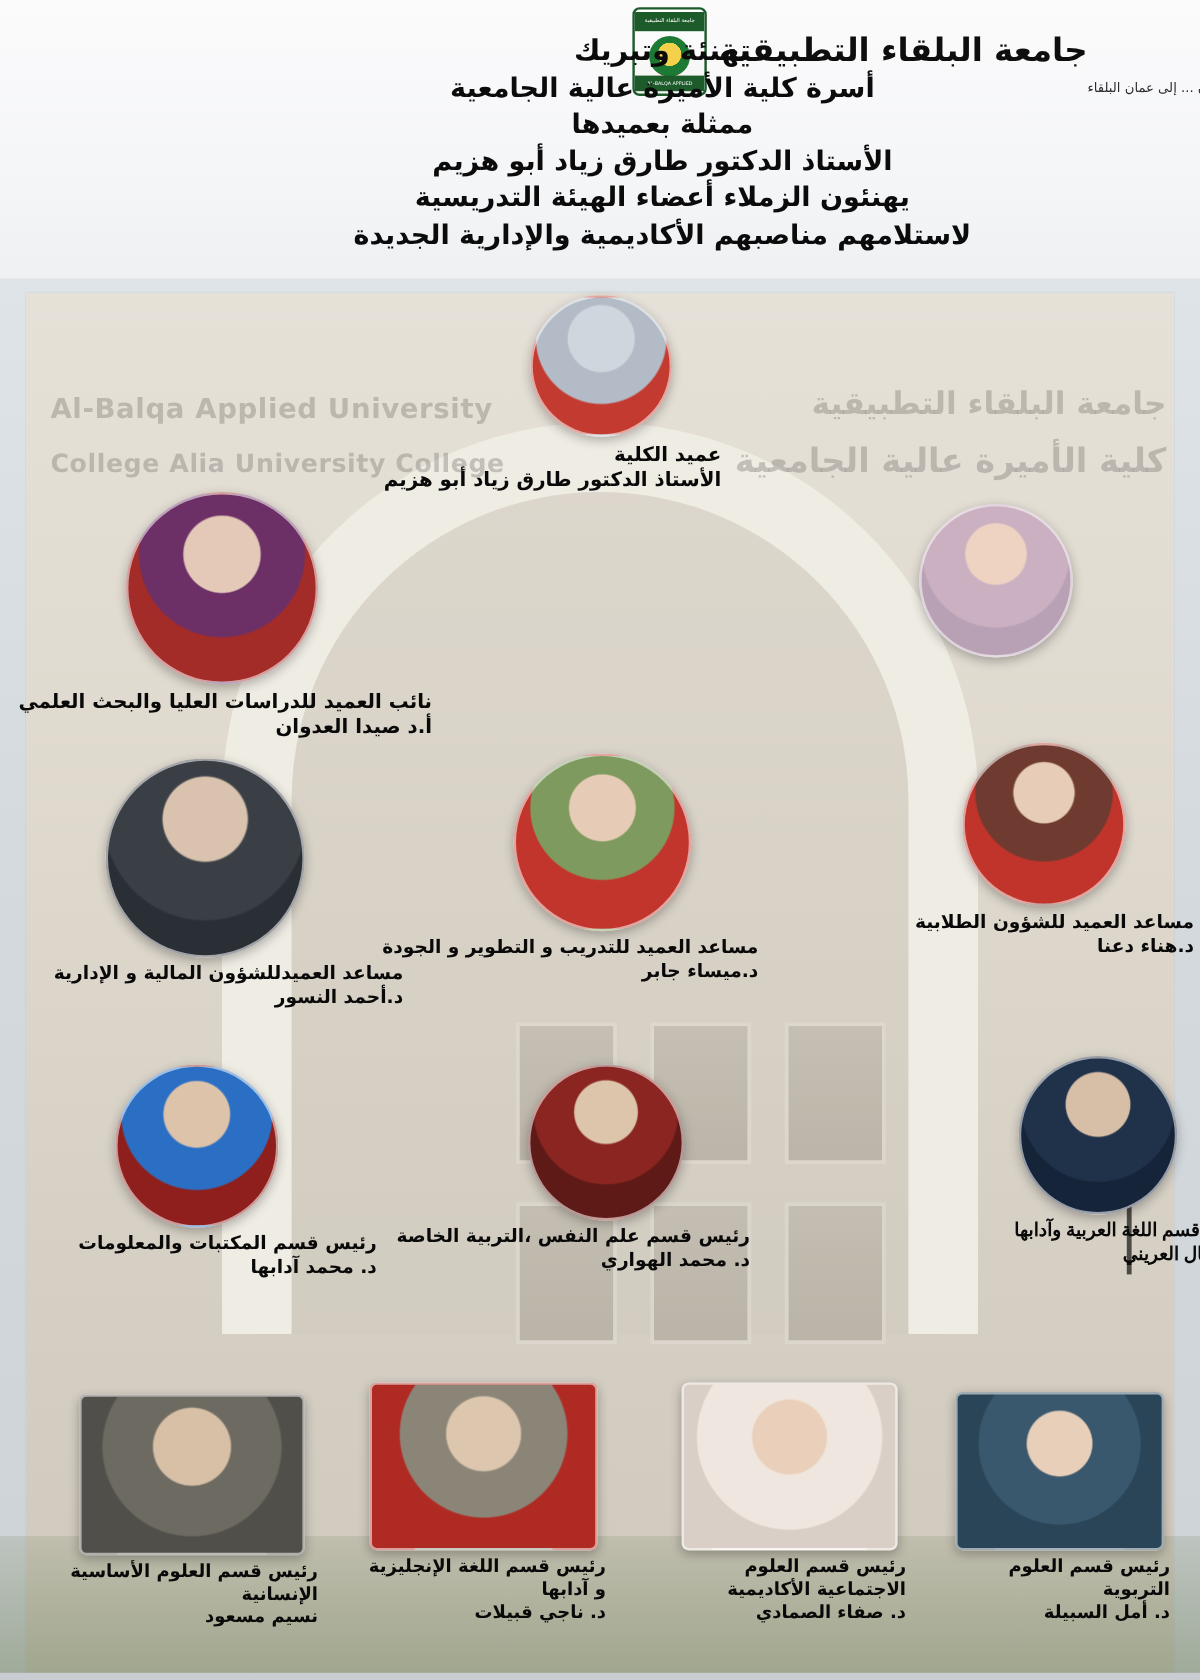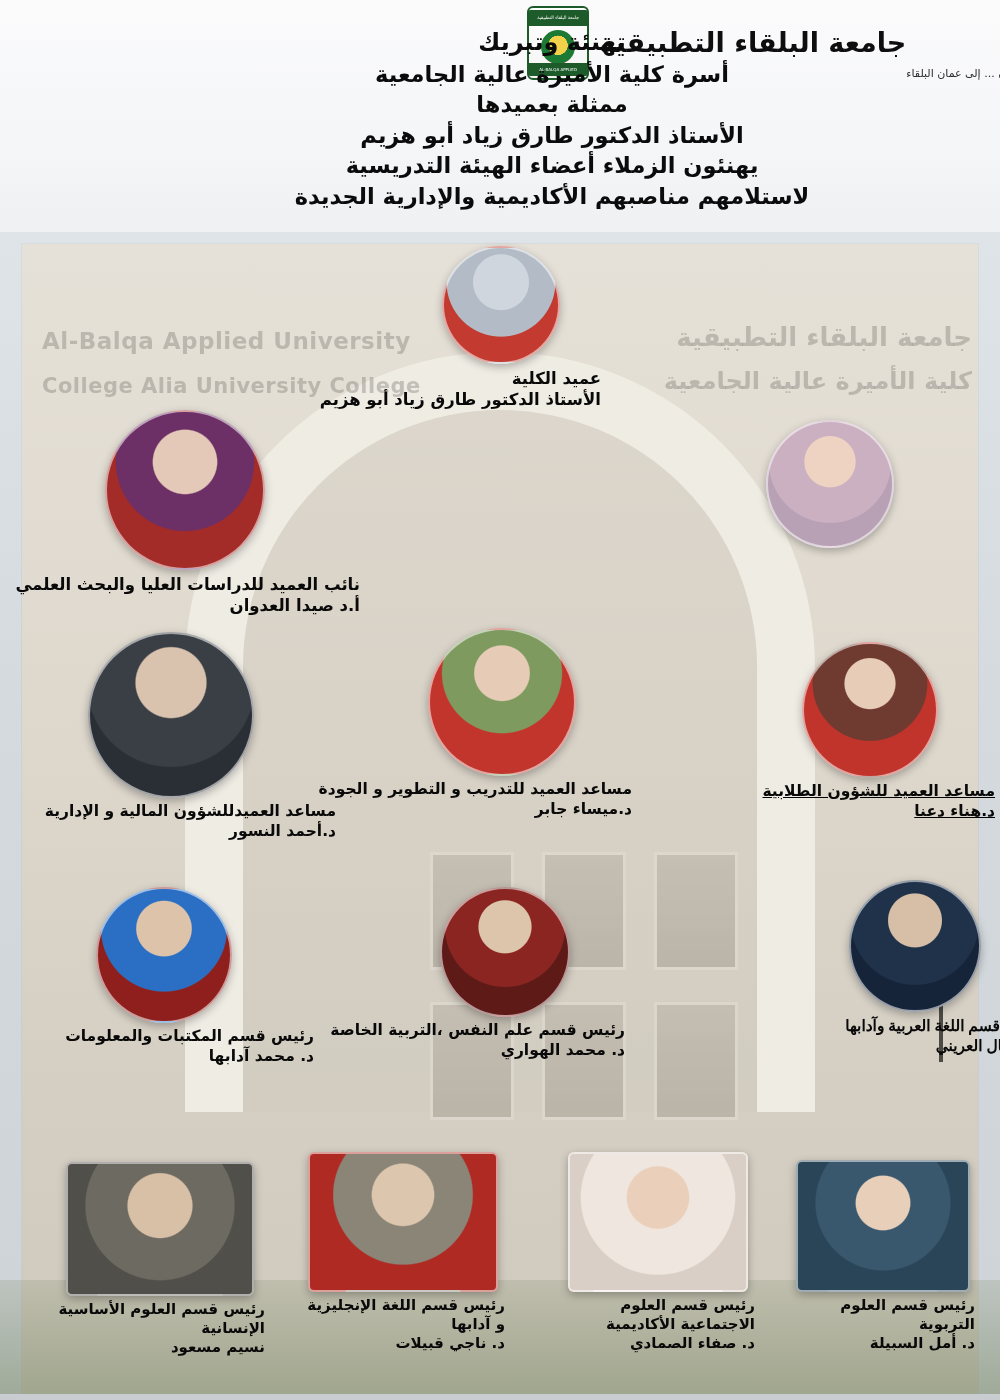--- a/index.html
+++ b/index.html
@@ -85,21 +85,21 @@
     border-radius: 330px 330px 0 0;
     background: rgba(205,200,190,.35);
   }
   .bg-ghost {
     position: absolute; color: rgba(120,118,112,.38); font-weight: 700;
     letter-spacing: .5px; white-space: nowrap;
   }
   .bg-ghost.en1 { left: 42px; top: 96px; font-size: 23px; direction: ltr; }
   .bg-ghost.en2 { left: 42px; top: 142px; font-size: 21px; direction: ltr; }
   .bg-ghost.ar1 { right: 28px; top: 90px; font-size: 26px; }
-  .bg-ghost.ar2 { right: 28px; top: 135px; font-size: 24px; }
+  .bg-ghost.ar2 { right: 28px; top: 135px; font-size: 28px; }
   .bg-windows { position: absolute; left: 430px; top: 620px; width: 420px; height: 480px; opacity: .55; }
   .bg-win {
     position: absolute; width: 84px; height: 118px; background: linear-gradient(180deg,#b9b2a6,#a8a194);
     border: 3px solid #e3ded4;
   }
   .bg-lamp { position:absolute; right: 46px; top: 690px; width: 26px; height: 140px; }
   .bg-lamp .pole { position:absolute; left:11px; top:26px; width:4px; height:114px; background:#4c4a45; }
   .bg-lamp .head { position:absolute; left:0; top:0; width:26px; height:30px; background:#4c4a45; border-radius:3px; }
   .bg-green {
     position:absolute; left: 0; bottom: 0; width: 1000px; height: 120px;
@@ -210,21 +210,21 @@
     </div>
 
     <div class="person" style="left:10px; top:178px; width:350px;">
       <div class="photo p-f1" style="width:160px;height:160px;"></div>
       <div class="caption">
         <div class="role">نائب العميد للدراسات العليا والبحث العلمي</div>
         <div class="name">أ.د صيدا العدوان</div>
       </div>
     </div>
 
-    <div class="person" style="left:745px; top:410px; width:250px;text-decoration:underline;">
+    <div class="person" style="left:745px; top:387px; width:250px;">
       <div class="photo p-f4" style="width:136px;height:136px;"></div>
       <div class="caption sm">
         <div class="role">مساعد العميد للشؤون الطلابية</div>
         <div class="name">د.هناء دعنا</div>
       </div>
     </div>
 
     <div class="person" style="left:6px; top:400px; width:330px;">
       <div class="photo p-m1" style="width:166px;height:166px;"></div>
       <div class="caption sm">

